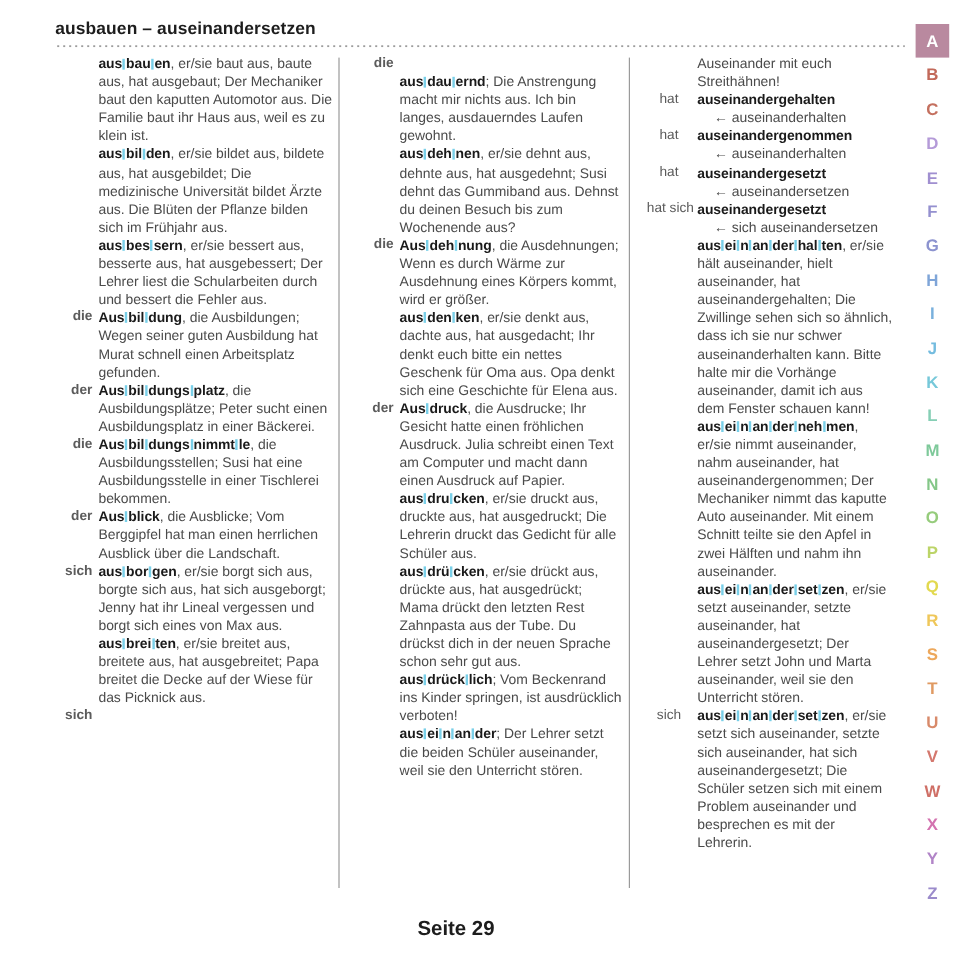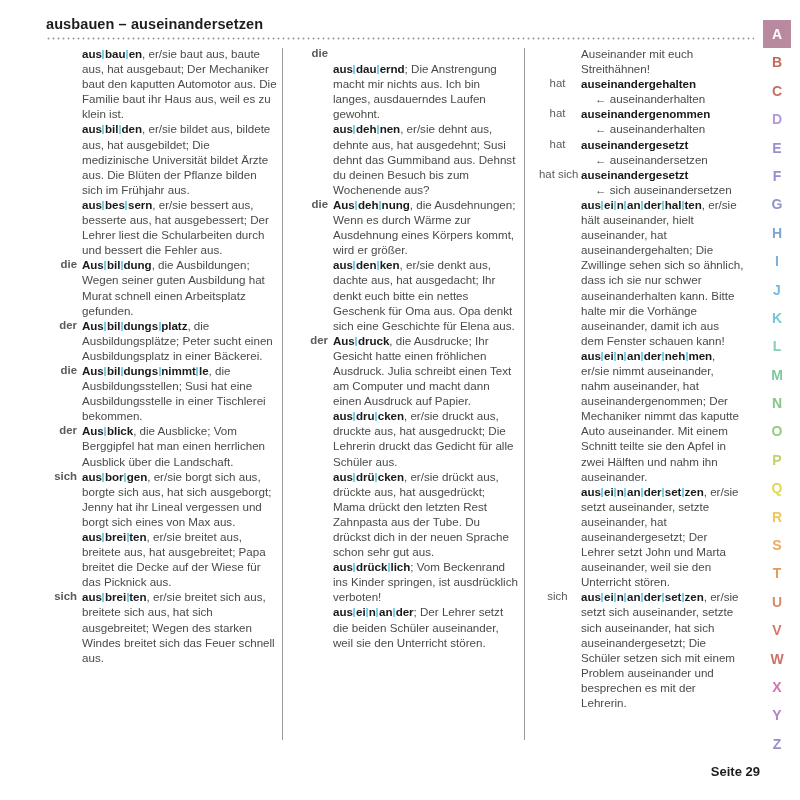--- a/index.html
+++ b/index.html
@@ -101,22 +101,22 @@
   }
   .rest { color: #4a4a4a; }
   .xref { color: #4a4a4a; display: block; padding-left: 14px; }
   .intro { color: #4a4a4a; display: block; }
 
   
   .footer {
     position: absolute;
     left: 0; top: 764px;
     width: 760px;
-    text-align: right;
-    font-size: 13px;
+    text-align: center;
+    font-size: 17px;
     font-weight: bold;
     color: #1d1d1d;
   }
 
   
   .alpha {
     position: absolute;
     right: 8px; top: 20px;
     width: 30px;
     display: flex;
@@ -182,21 +182,20 @@
         <div class="entry">
           <div class="gutter">sich</div>
           <div class="body"><span class="hw"><span>aus</span><span class="sep"></span><span>bor</span><span class="sep"></span><span>gen</span></span><span class="rest">, er/sie borgt sich aus, borgte sich aus, hat sich ausgeborgt; Jenny hat ihr Lineal vergessen und borgt sich eines von Max aus.</span></div>
         </div>
         <div class="entry">
           <div class="gutter"></div>
           <div class="body"><span class="hw"><span>aus</span><span class="sep"></span><span>brei</span><span class="sep"></span><span>ten</span></span><span class="rest">, er/sie breitet aus, breitete aus, hat ausgebreitet; Papa breitet die Decke auf der Wiese für das Picknick aus.</span></div>
         </div>
         <div class="entry">
           <div class="gutter">sich</div>
-          <div class="body"><span class="hw"><span>aus</span><span class="sep"></span><span>brei</span><span class="sep"></span><span>ten</span></span><span class="rest">, er/sie breitet sich aus, breitete sich aus, hat sich ausgebreitet; Wegen des starken Windes breitet sich das Feuer schnell aus.</span></div>
         </div>
       </div>
     <div class="col col-2" id="column-2">
         <div class="entry">
           <div class="gutter">die</div>
         </div>
         <div class="entry">
           <div class="gutter"></div>
           <div class="body"><span class="hw"><span>aus</span><span class="sep"></span><span>dau</span><span class="sep"></span><span>ernd</span></span><span class="rest">; Die Anstrengung macht mir nichts aus. Ich bin langes, ausdauerndes Laufen gewohnt.</span></div>
         </div>

